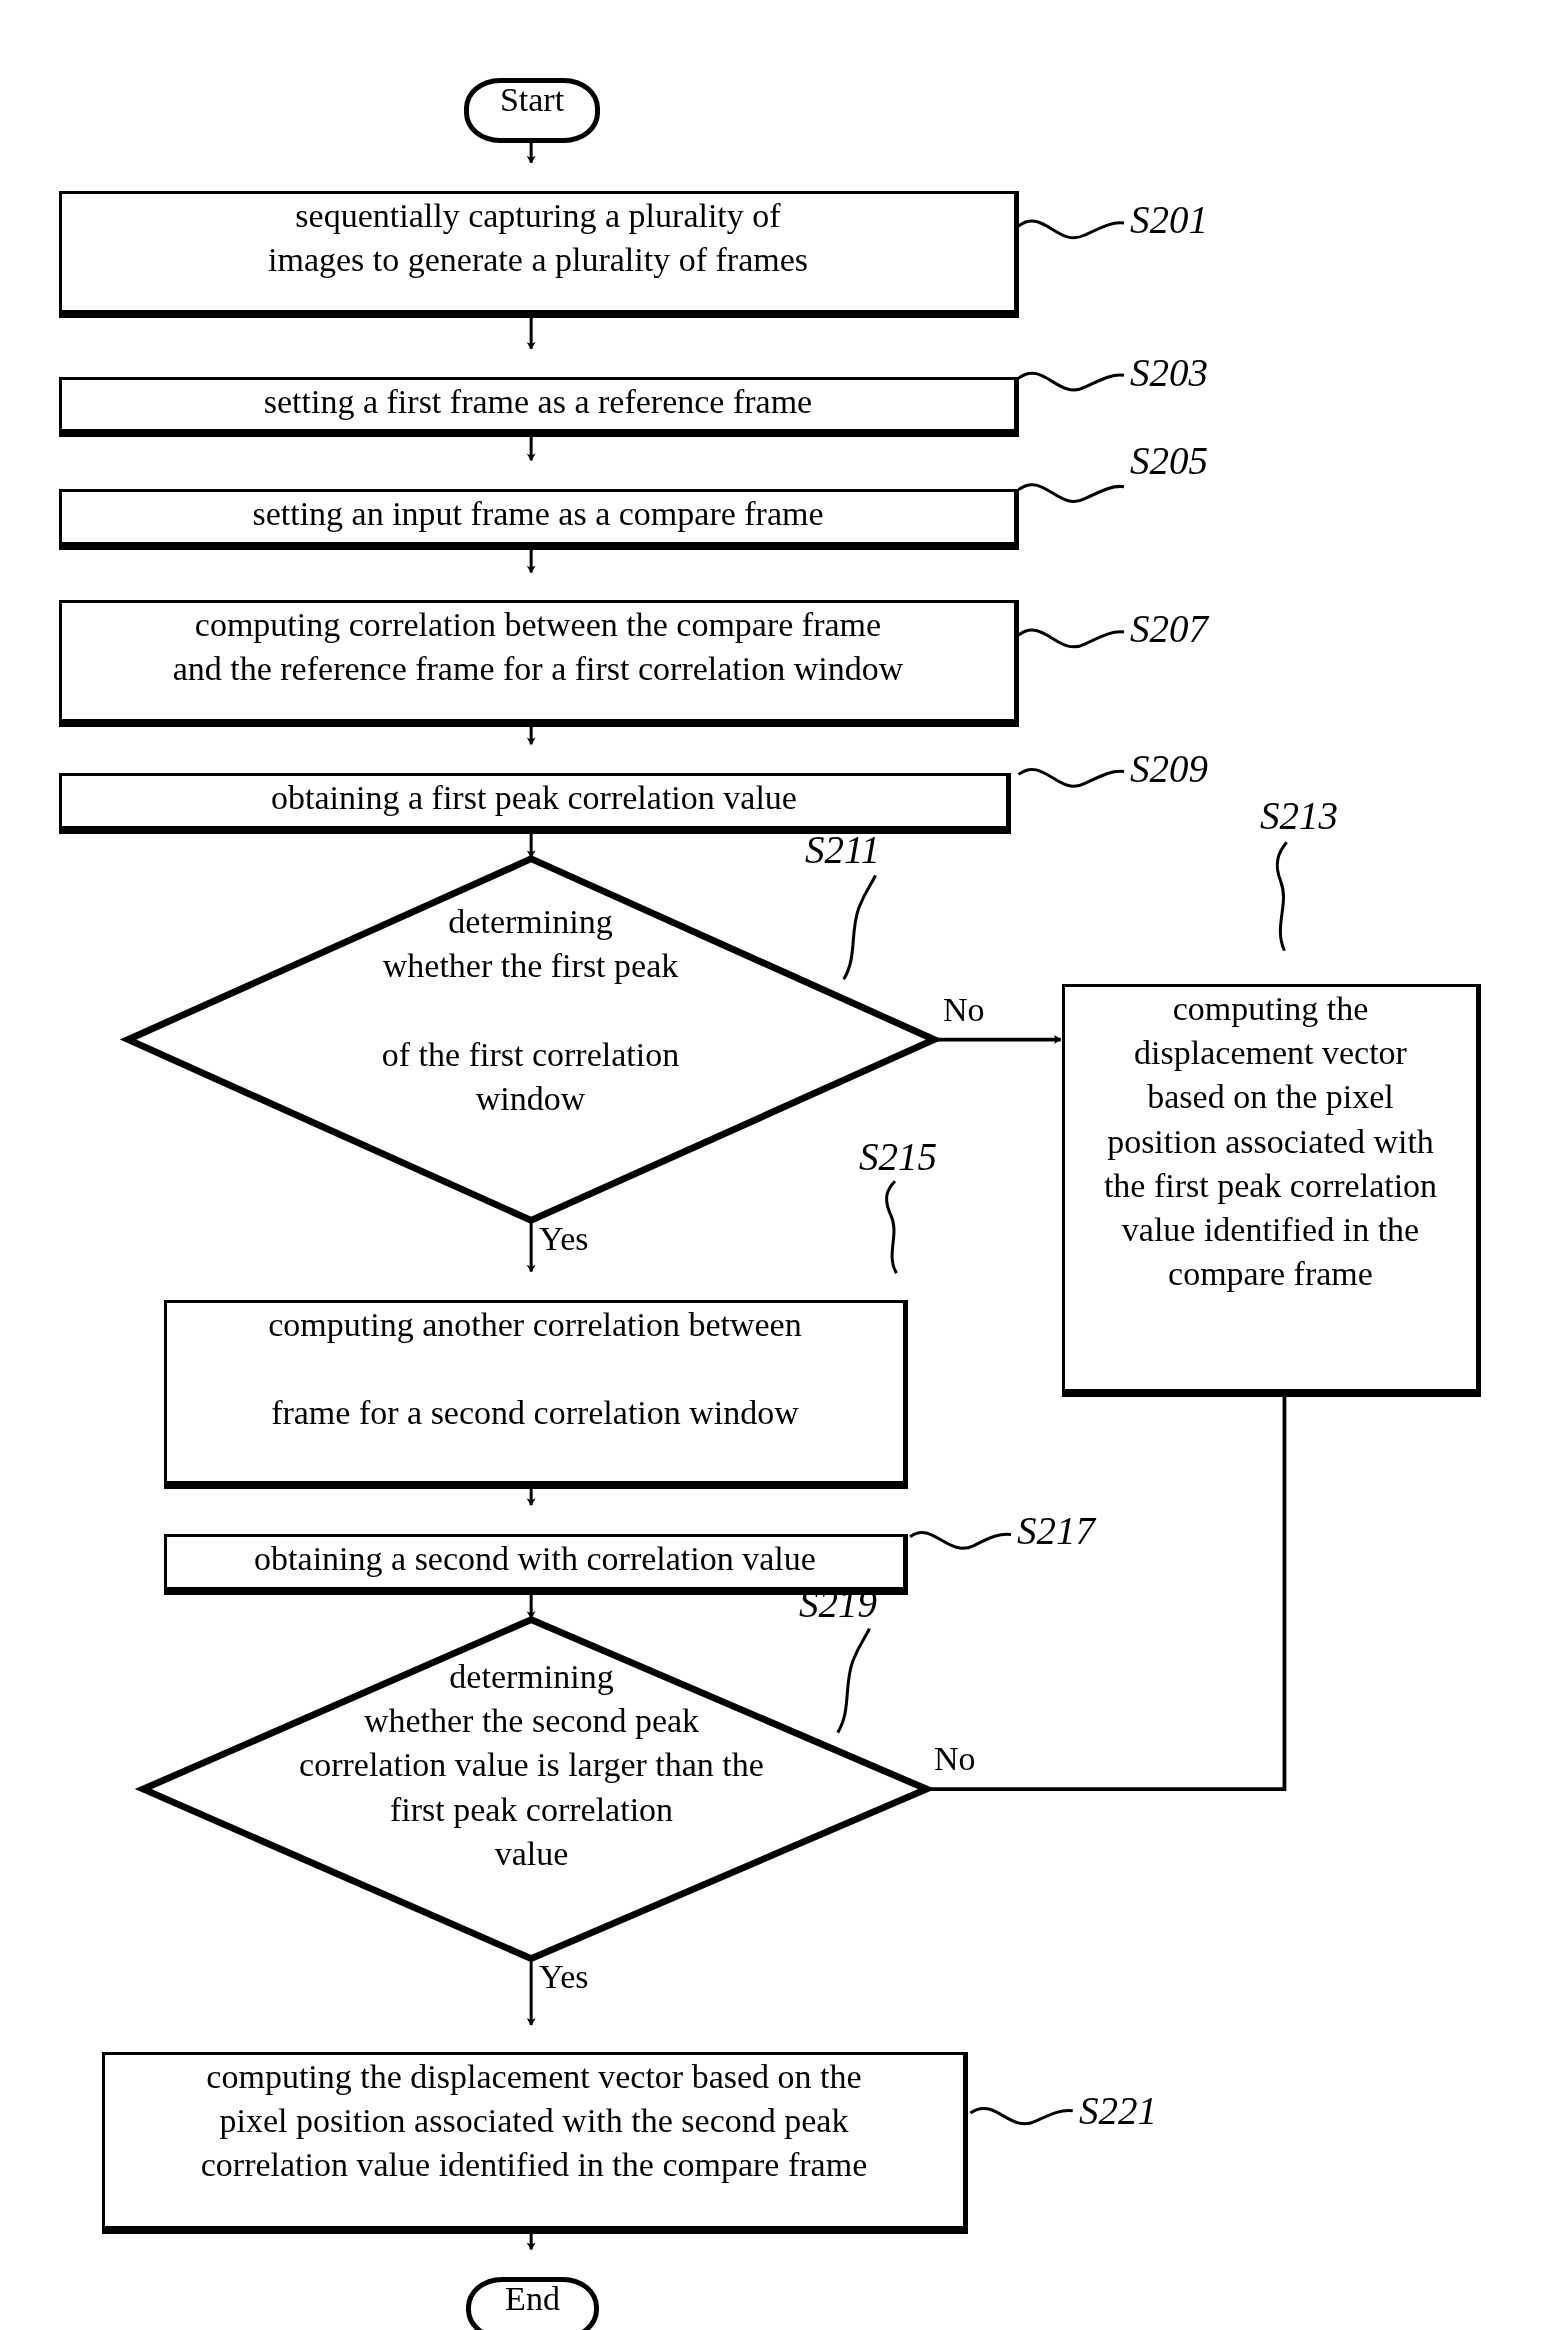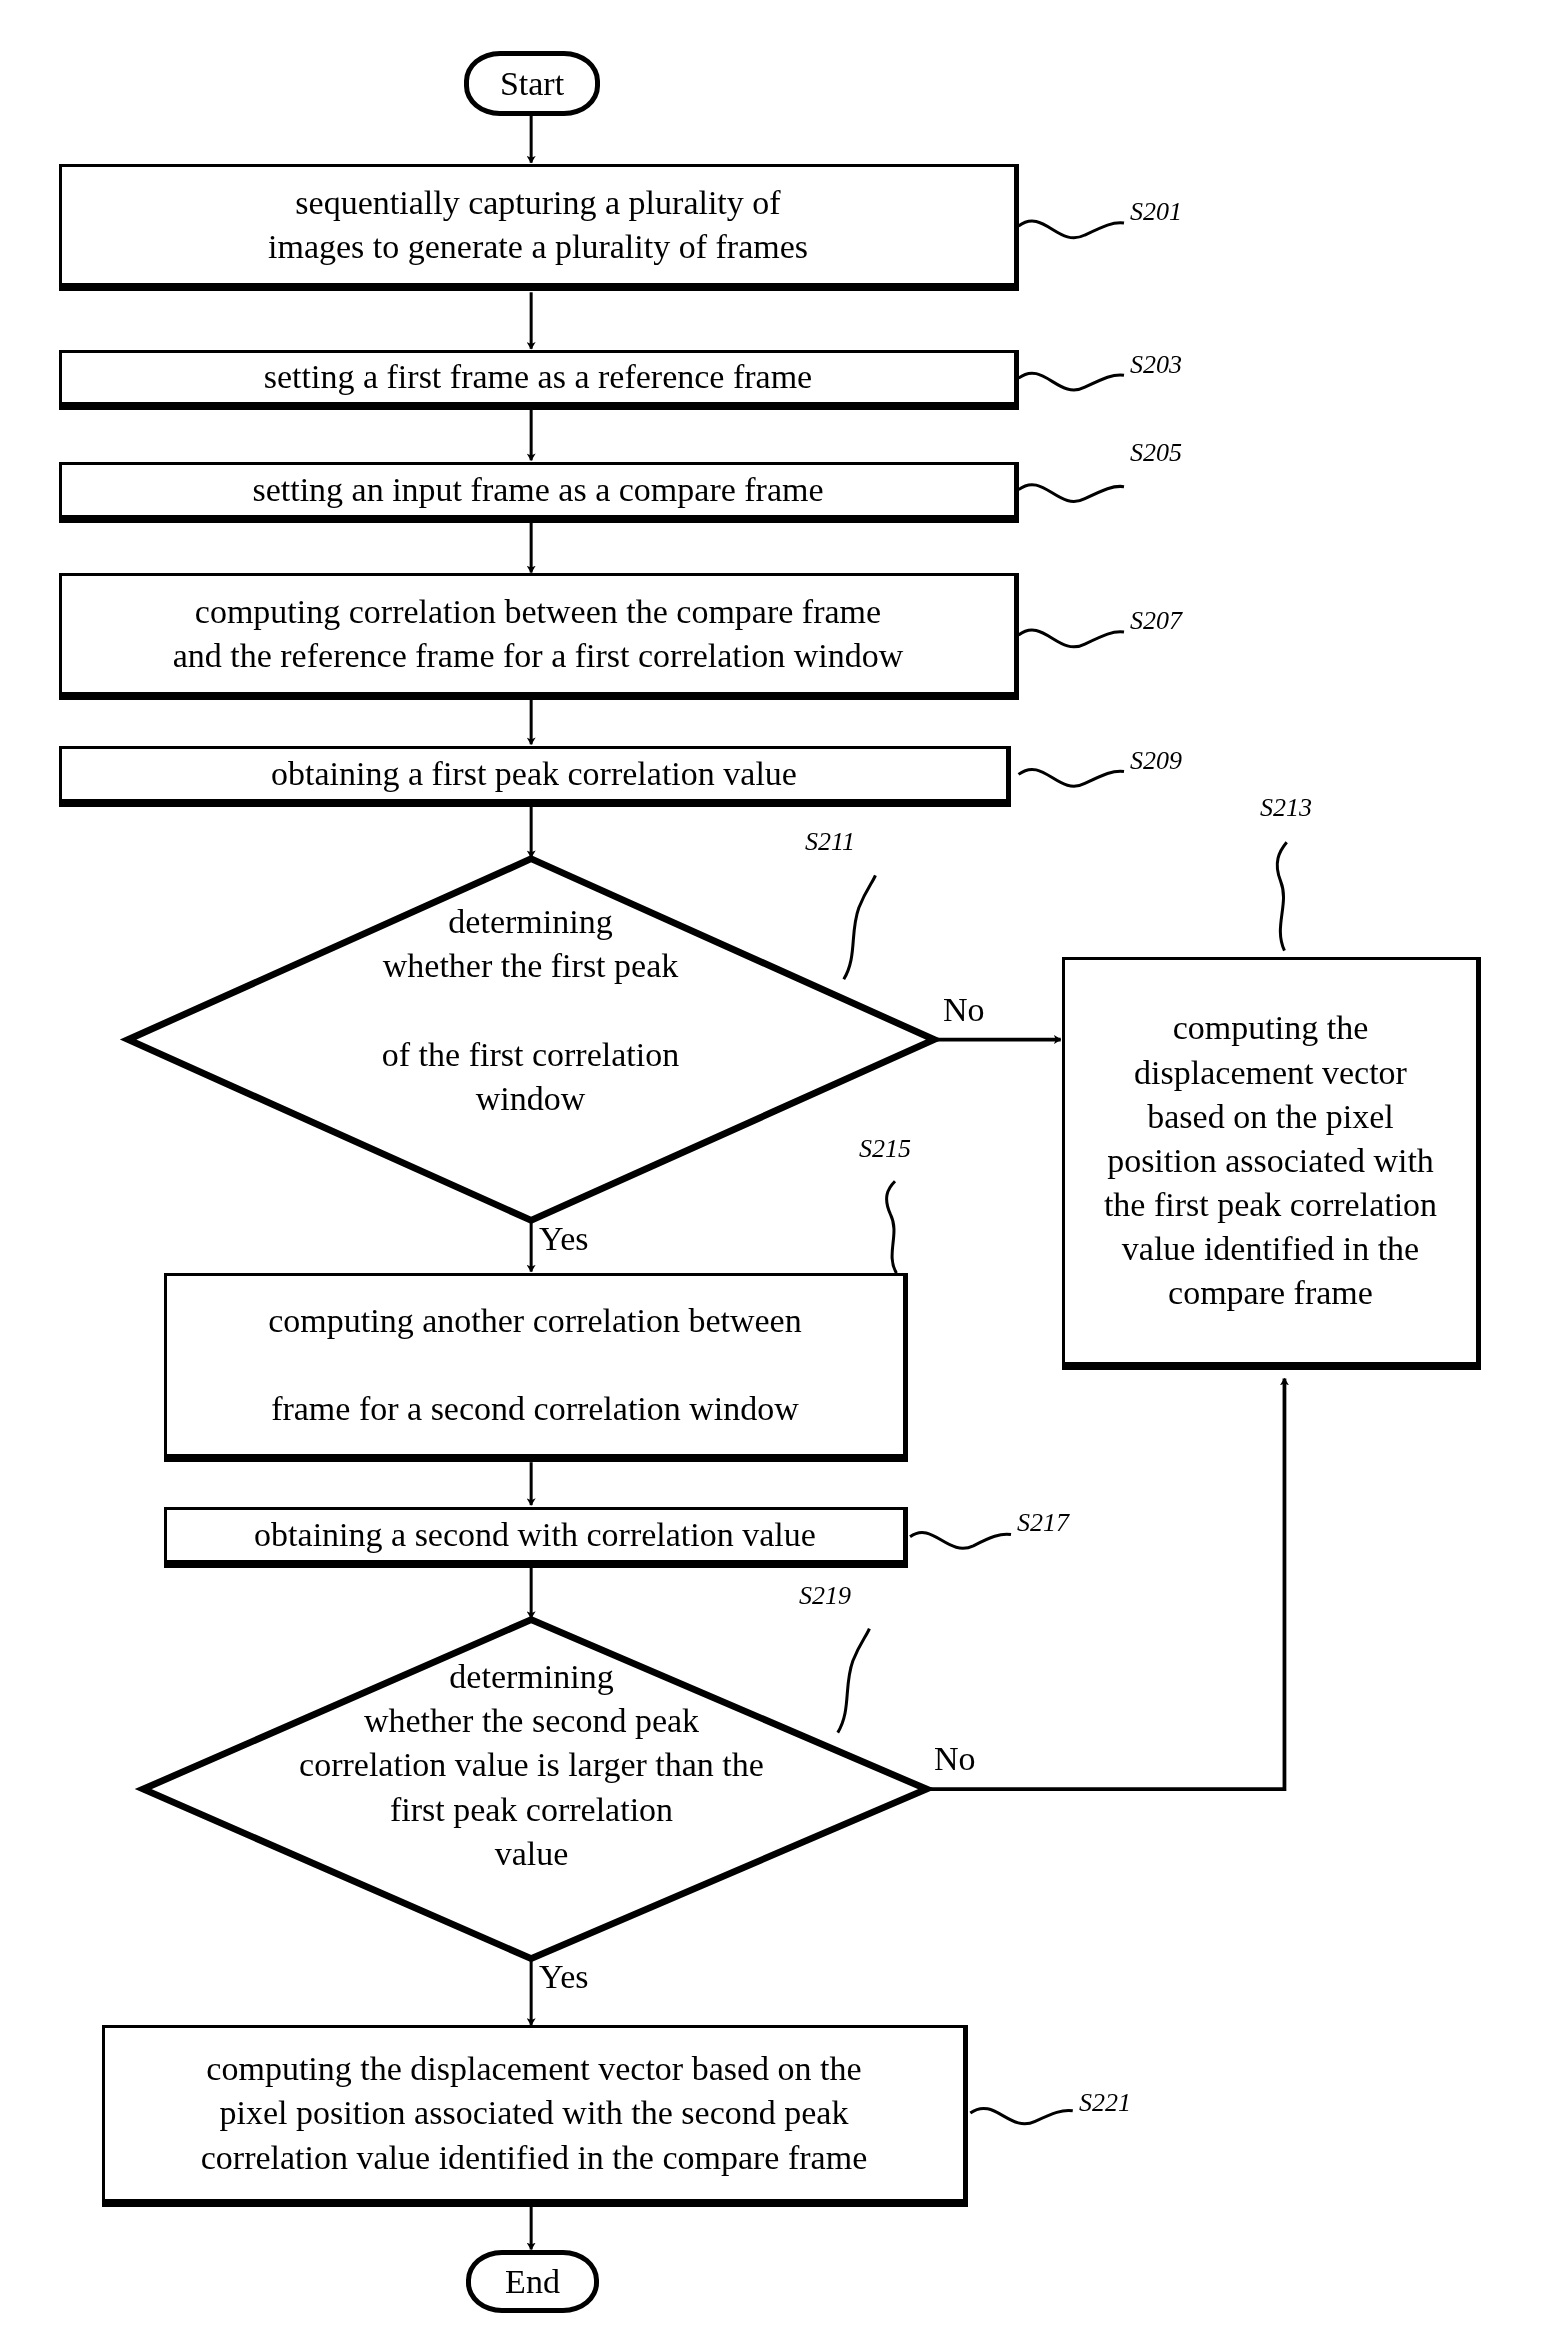--- a/index.html
+++ b/index.html
@@ -22,24 +22,24 @@
     left: 0;
     top: 0;
     width: 1564px;
     height: 2330px;
     pointer-events: none;
   }
   .node {
     position: absolute;
     box-sizing: border-box;
     display: flex;
-    align-items: center;
     justify-content: center;
     text-align: center;
     background: #ffffff;
+    margin-top: 27px;
   }
   .proc {
     border: 3.8px solid #000;
     border-bottom-width: 8.3px;
     border-right-width: 5.3px;
   }
   .proc .txt {
     line-height: 1.30;
     font-size: 34px;
     padding: 0 7.5px;
@@ -54,21 +54,21 @@
   }
   .diamond-label {
     position: absolute;
     text-align: center;
     font-size: 34px;
     line-height: 1.30;
     pointer-events: none;
   }
   .step-ref {
     position: absolute;
-    font-size: 26px;
+    font-size: 39px;
     font-style: italic;
     font-family: "Liberation Serif", "DejaVu Serif", serif;
     white-space: nowrap;
   }
   .edge-label {
     position: absolute;
     font-size: 34px;
     white-space: nowrap;
     line-height: 1;
   }

